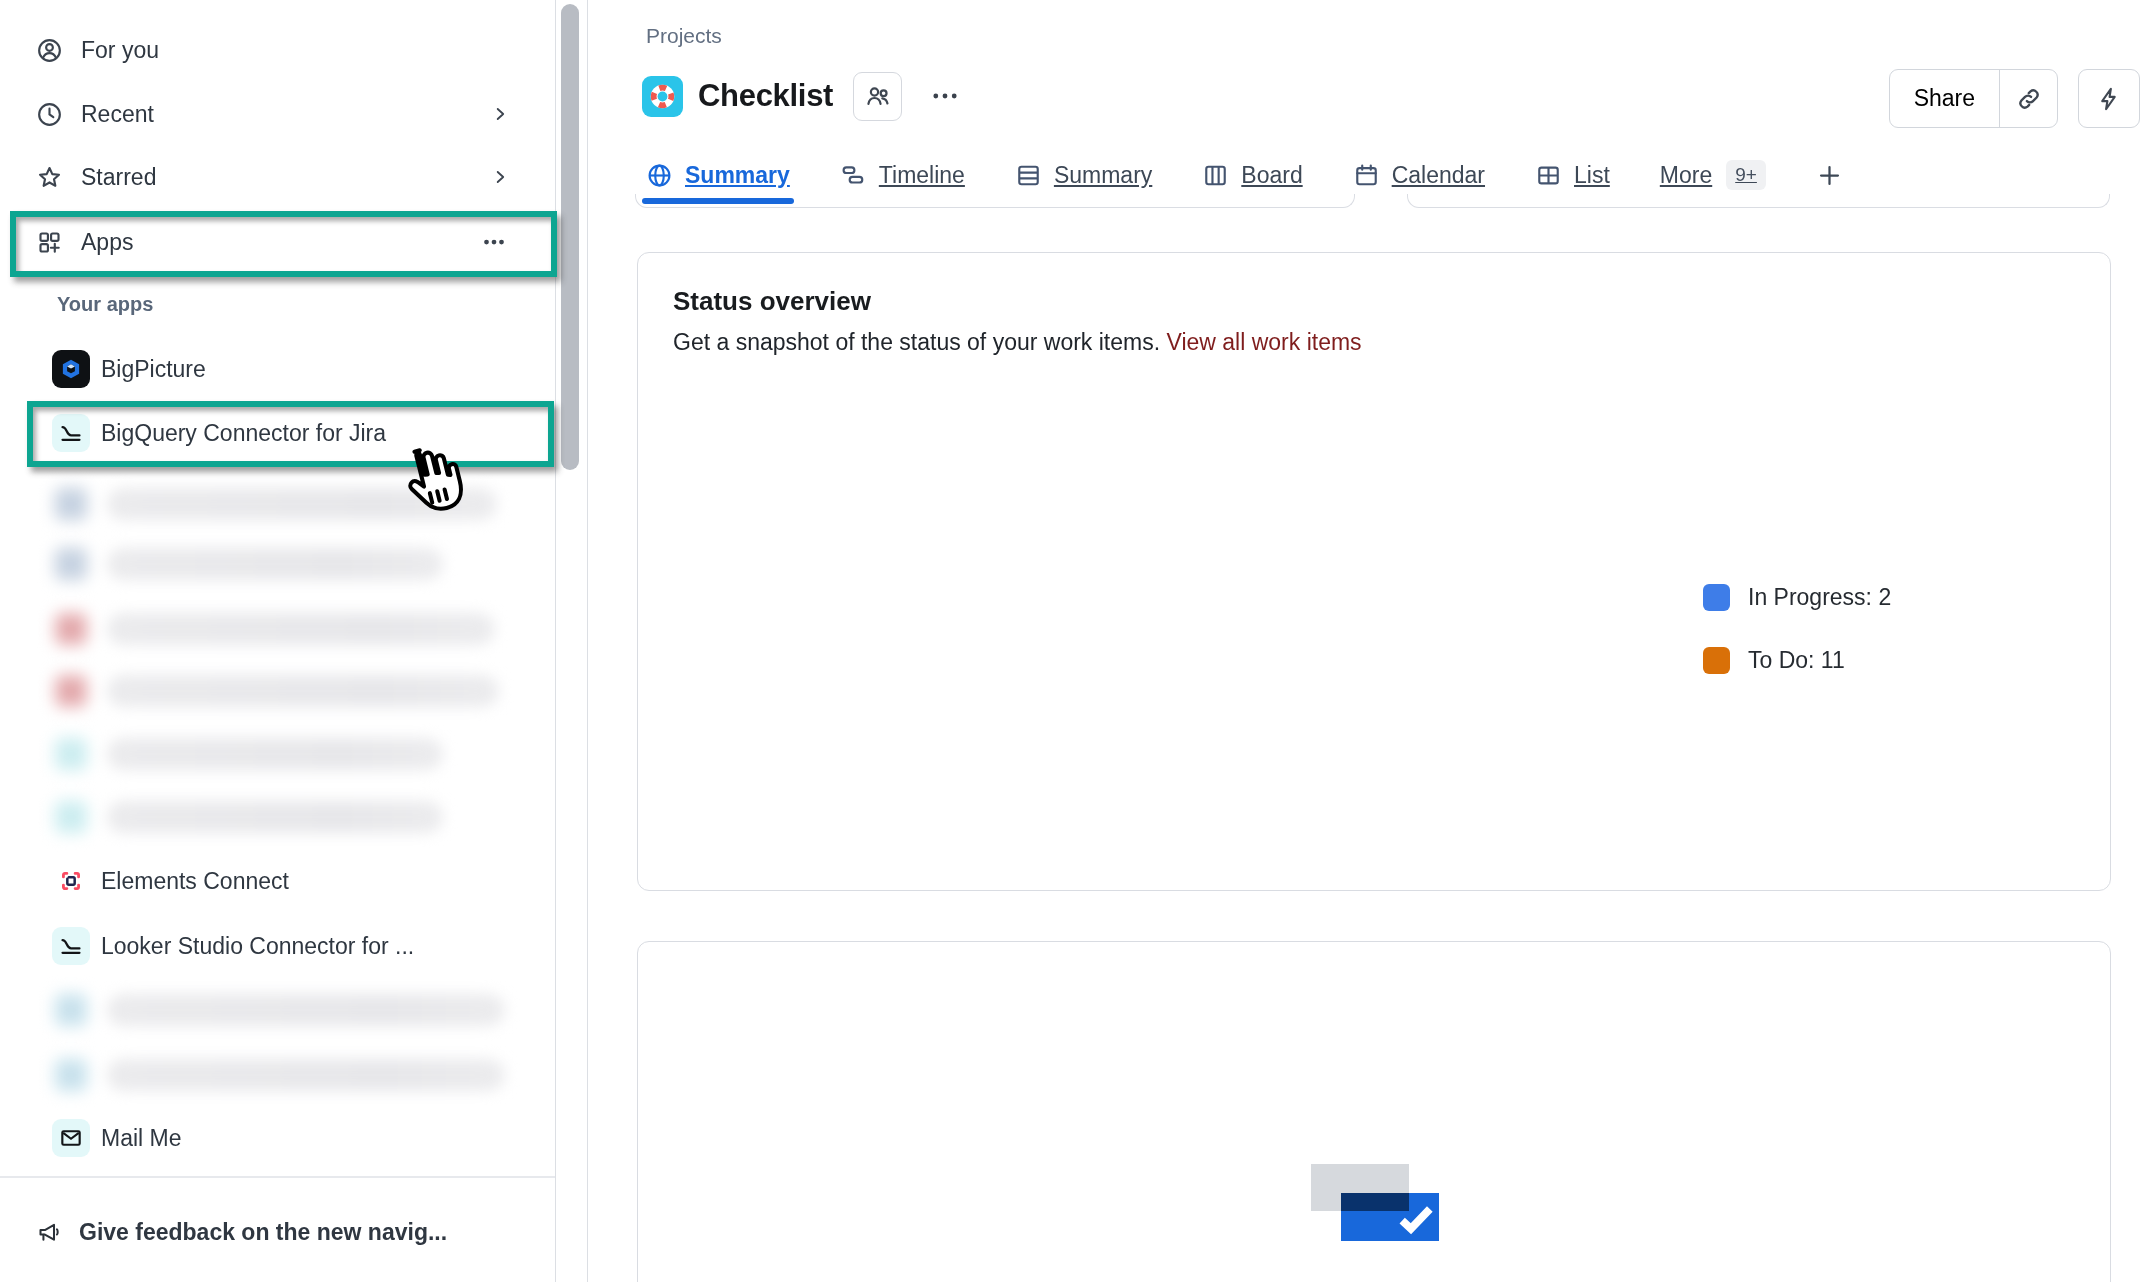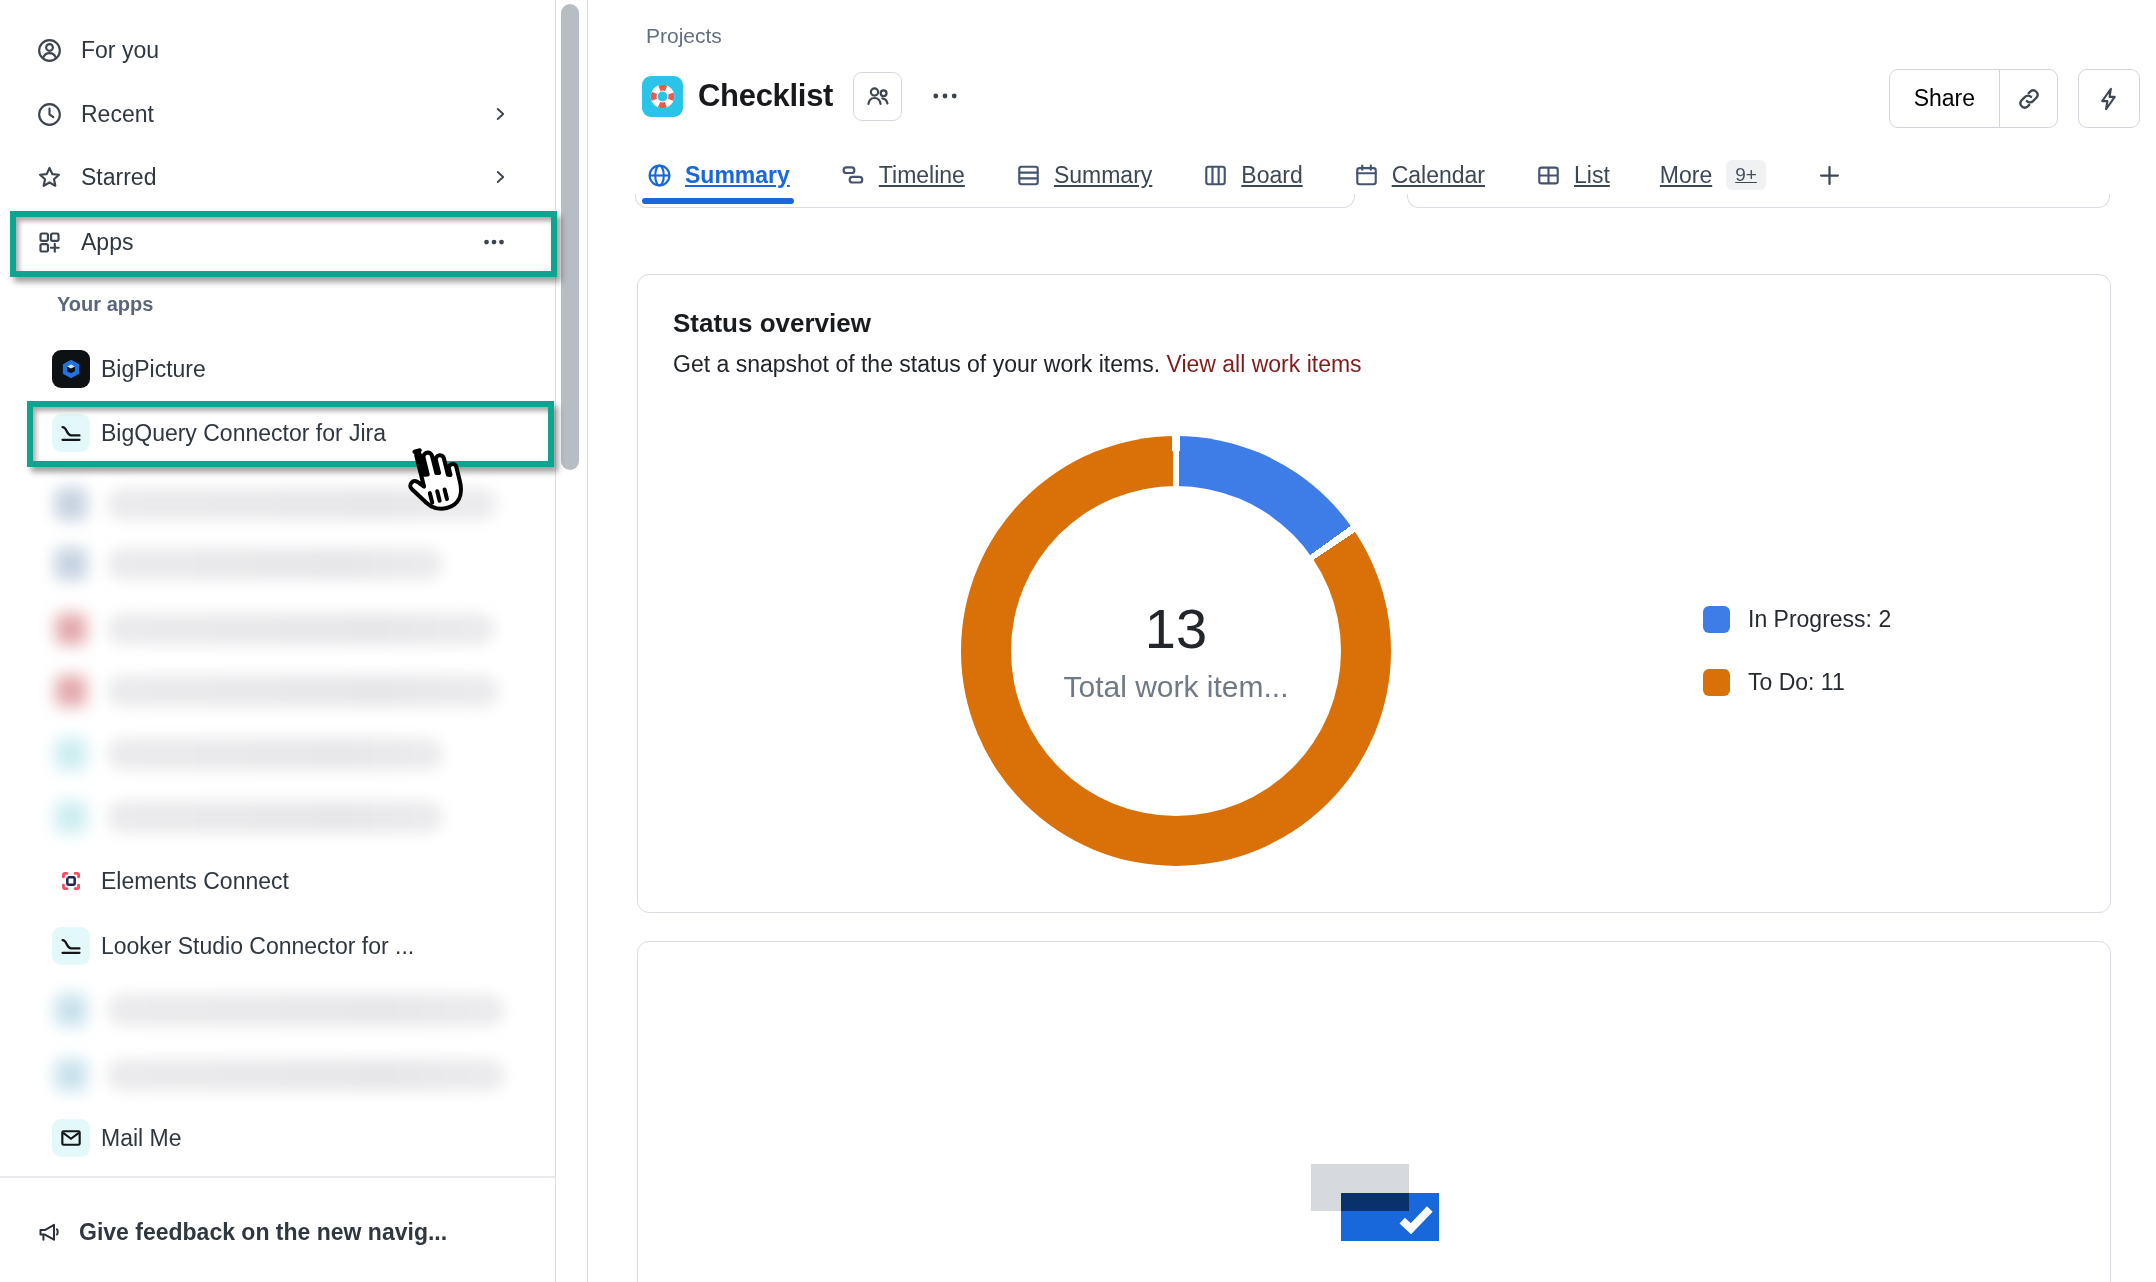--- a/index.html
+++ b/index.html
@@ -68,21 +68,21 @@
   .tab.active { color:#1868db; font-weight:600; }
   .tab.active::after { content:""; position:absolute; left:-4px; right:-4px; bottom:0; height:6px; border-radius:3px; background:#1868db; }
   .more-badge { margin-left:2px; background:#f0f1f3; color:#454f5e; font-size:19px; font-weight:500; border-radius:6px; padding:4px 9px; }
   .tab-plus { color:#3d4856; }
 
   .card-sliver { position:absolute; height:14px; top:194px; background:#fff; border:1.5px solid #dadde3; border-top:none; border-radius:0 0 12px 12px; z-index:1; }
   .sliver-left { left:47px; width:720px; }
   .sliver-right { left:819px; width:703px; }
 
   .card { position:absolute; left:49px; width:1474px; background:#fff; border:1.5px solid #d9dce2; border-radius:12px; }
-  .status-card { top:252px; height:639px;margin-top:22px; }
+  .status-card { top:252px; height:639px; }
   .second-card { top:941px; height:520px; }
 
   .card-title { position:absolute; left:35px; top:33px; font-size:26px; font-weight:700; color:#191c1f; }
   .card-sub { position:absolute; left:35px; top:76px; font-size:23px; color:#20252b; }
   .card-sub a { color:#7f1d1d; font-weight:500; text-decoration:none; cursor:pointer; }
 
   .donut { position:absolute; left:323px; top:161px; width:430px; height:430px; border-radius:50%;
     background:conic-gradient(from 0deg, #ffffff 0deg 1deg, #3e7de8 1deg 54.4deg, #ffffff 54.4deg 56.4deg, #d97008 56.4deg 359deg, #ffffff 359deg 360deg); }
   .donut-hole { position:absolute; left:50px; top:50px; width:330px; height:330px; border-radius:50%; background:#fff; display:flex; flex-direction:column; align-items:center; justify-content:center; }
   .donut-total { font-size:56px; font-weight:500; color:#22262b; line-height:1.1; }
@@ -372,26 +372,20 @@
       </div>
     </nav>
 
     <section class="card status-card">
       <h2 class="card-title">Status overview</h2>
       <p class="card-sub">
         <span>Get a snapshot of the status of your work items.</span>
         <a>View all work items</a>
       </p>
 
-      <div class="donut">
-        <div class="donut-hole">
-          <div class="donut-total">13</div>
-          <div class="donut-caption">Total work item...</div>
-        </div>
-      </div>
 
       <div class="legend">
         <div class="legend-item">
           <span class="swatch swatch-inprogress"></span>
           <span class="legend-label">In Progress: 2</span>
         </div>
         <div class="legend-item">
           <span class="swatch swatch-todo"></span>
           <span class="legend-label">To Do: 11</span>
         </div>

